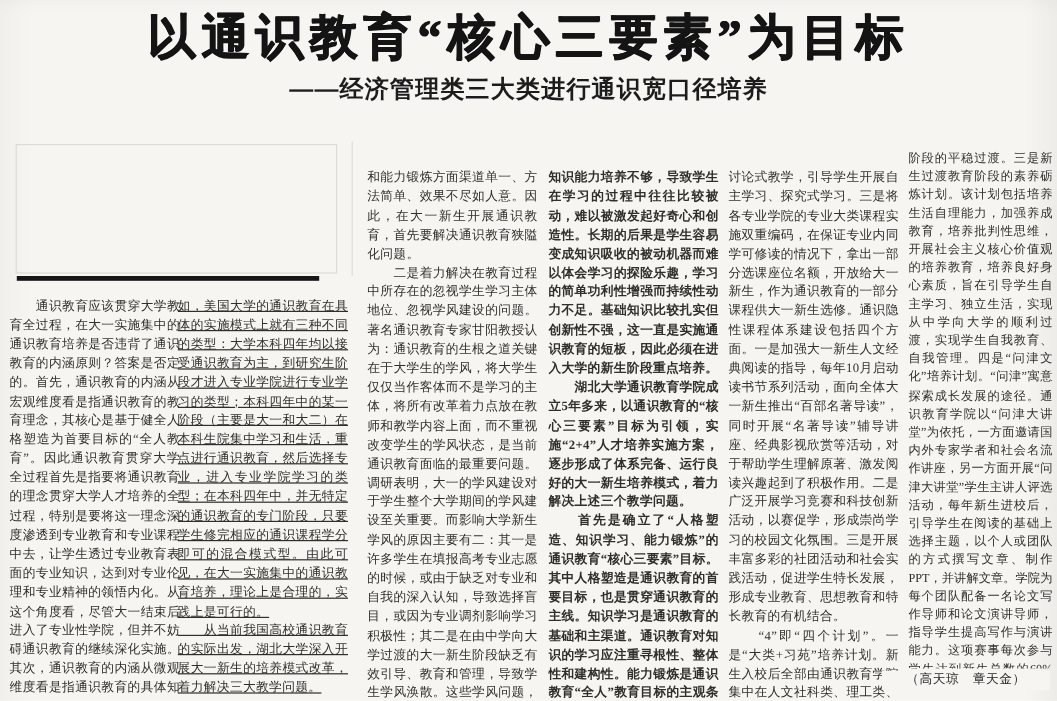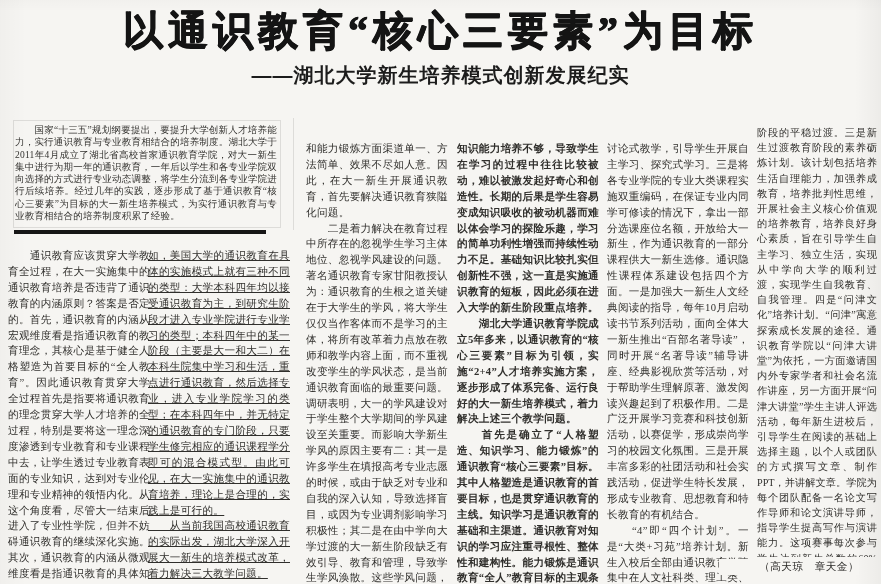--- a/index.html
+++ b/index.html
@@ -58,22 +58,22 @@
   .col-1,.col-2{top:248px;height:332px;}
   .col-3,.col-4,.col-5{top:141px;height:455px;}
   .col-6{top:125px;height:432px;width:120px;font-size:10.2px;line-height:15.2px;letter-spacing:0;}
   .col-1{left:8px;}
   .col-2{left:148px;text-decoration:underline;}
   .col-3{left:306px;}
   .col-4{left:457px;font-weight:bold;}
   .col-5{left:607px;}
   .col-6{left:757px;}
   .byline{
-    position:absolute;left:719px;top:559px;width:140px;
-    text-align:right;
+    position:absolute;left:735px;top:559px;width:140px;
+    text-align:center;
     font-size:10.6px;line-height:16px;
     letter-spacing:0.5px;
     color:#2c2b29;
     background:#f6f5f2;
     font-family:Liberation Mono, monospace;
   }
   .gutter-shade{
     position:absolute;top:118px;left:293px;width:1px;height:112px;
     background:rgba(0,0,0,0.10);
   }
@@ -82,25 +82,24 @@
     border:1px solid rgba(0,0,0,0.10);
   }
 </style>
 </head>
 <body>
 
 <div class="page">
 
   <div class="headline">以通识教育“核心三要素”为目标</div>
 
-  <div class="subhead">——湖北大学新生培养模式创新发展纪实</div>
+  <div class="subhead">——经济管理类三大类进行通识宽口径培养</div>
 
   <div class="lead-frame"></div>
 
-  <div class="lead">　　国家“十三五”规划纲要提出，要提升大学创新人才培养能力，实行通识教育与专业教育相结合的培养制度。湖北大学于2011年4月成立了湖北省高校首家通识教育学院，对大一新生集中进行为期一年的通识教育，一年后以学生和各专业学院双向选择的方式进行专业动态调整，将学生分流到各专业学院进行后续培养。经过几年的实践，逐步形成了基于通识教育“核心三要素”为目标的大一新生培养模式，为实行通识教育与专业教育相结合的培养制度积累了经验。</div>
 
   <div class="lead-rule"></div>
 
   <div class="gutter-shade"></div>
 
   <div class="col col-1">　　通识教育应该贯穿大学教育全过程，在大一实施集中的通识教育培养是否违背了通识教育的内涵原则？答案是否定的。首先，通识教育的内涵从宏观维度看是指通识教育的教育理念，其核心是基于健全人格塑造为首要目标的“全人教育”。因此通识教育贯穿大学全过程首先是指要将通识教育的理念贯穿大学人才培养的全过程，特别是要将这一理念深度渗透到专业教育和专业课程中去，让学生透过专业教育表面的专业知识，达到对专业伦理和专业精神的领悟内化。从这个角度看，尽管大一结束后进入了专业性学院，但并不妨碍通识教育的继续深化实施。其次，通识教育的内涵从微观维度看是指通识教育的具体知识，这部分知识一般都是培养方案中要求学生在大学四年期间修完的通识课学分。在大一集中开展通识教育，只不过是将四年期间的“通识”内容主要集中在大一期间完成。只要这些通识课程的开设符合学生知识积累的内在逻辑顺序，什么时候开设都是合理的。再其次，从联系宏观与微观的中观角度看，通识教育的内涵是指通识教育的人才培养模式。在实践中，这种模式可以是多种多样的。比</div>
   <div class="col col-2">如，美国大学的通识教育在具体的实施模式上就有三种不同的类型：大学本科四年均以接受通识教育为主，到研究生阶段才进入专业学院进行专业学习的类型；本科四年中的某一阶段（主要是大一和大二）在本科生院集中学习和生活，重点进行通识教育，然后选择专业，进入专业学院学习的类型；在本科四年中，并无特定的通识教育的专门阶段，只要学生修完相应的通识课程学分即可的混合模式型。由此可见，在大一实施集中的通识教育培养，理论上是合理的，实践上是可行的。
 　　从当前我国高校通识教育的实际出发，湖北大学深入开展大一新生的培养模式改革，着力解决三大教学问题。
 　　一是着力解决在教育目标上所存在的通识教育狭隘化问题。通识教育是“全人教育”，应该达到“人格塑造、知识学习、能力锻炼”的综合目标。但受重智主义的影响，国内高校将通识教育狭隘地理解为单纯的通识课程开设和通识知识传授的倾向一直存在，要么忽视对学生的人格塑造和能力锻炼，要么尽管意识到，但在引领学生人格塑造</div>
   <div class="col col-3">和能力锻炼方面渠道单一、方法简单、效果不尽如人意。因此，在大一新生开展通识教育，首先要解决通识教育狭隘化问题。

